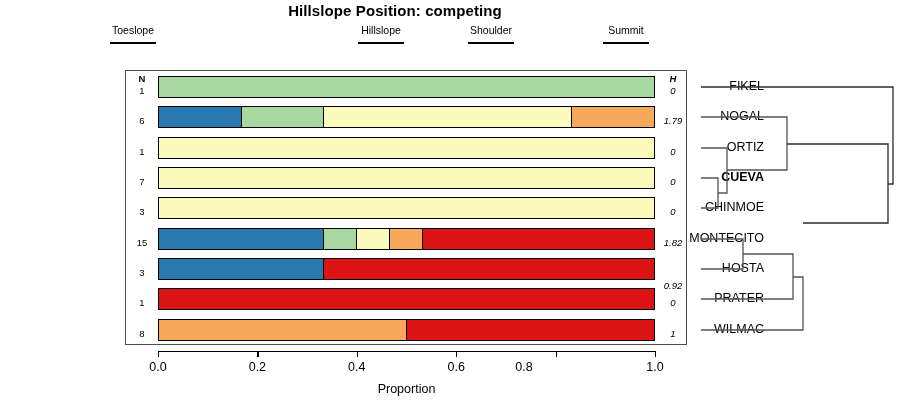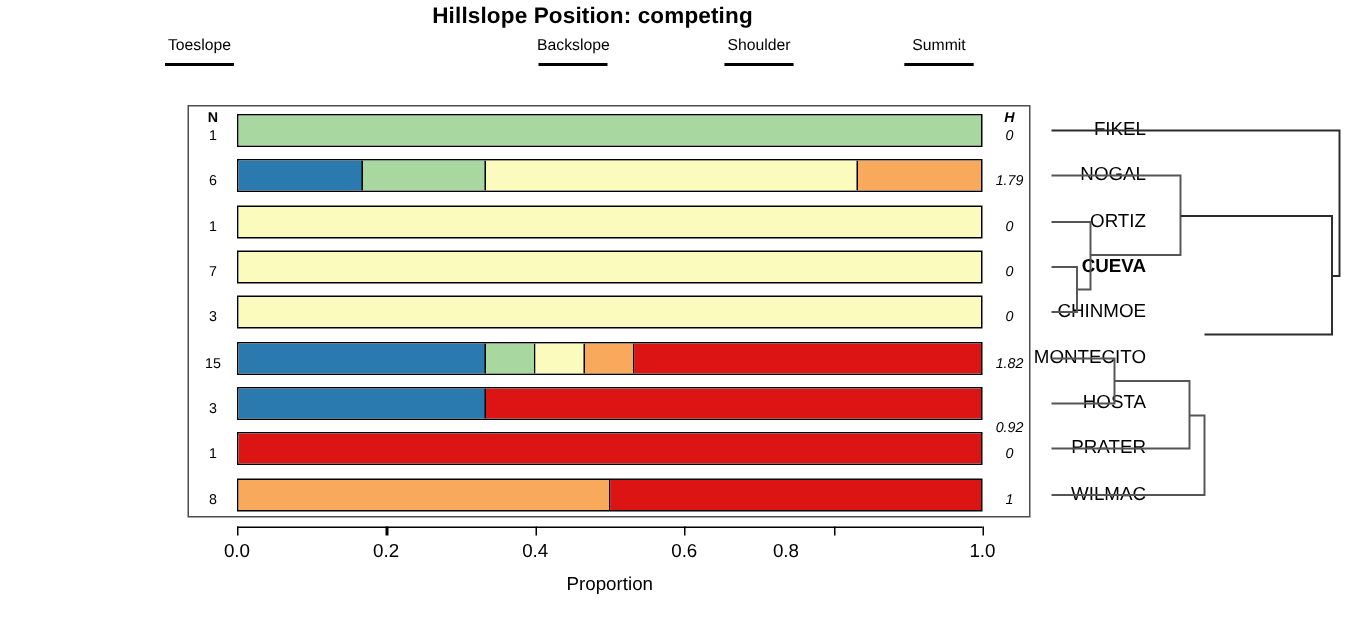--- a/index.html
+++ b/index.html
@@ -60,24 +60,24 @@
 <div id="root">
 
   <div class="title">Hillslope Position: competing</div>
 
   <div class="legend">
     <div class="lg-item" style="left:0px;">
       <span class="lg-label">Toeslope</span>
       <span class="lg-swatch" style="background:#2a7ab0"></span>
     </div>
     <div class="lg-item" style="left:248px;">
-      <span class="lg-label">Backslope</span>
+      <span class="lg-label">Hillslope</span>
       <span class="lg-swatch" style="background:#fbfbbd"></span>
     </div>
-    <div class="lg-item" style="left:373px;">
+    <div class="lg-item" style="left:358px;">
       <span class="lg-label">Shoulder</span>
       <span class="lg-swatch" style="background:#f8a95c"></span>
     </div>
     <div class="lg-item" style="left:493px;">
       <span class="lg-label">Summit</span>
       <span class="lg-swatch" style="background:#dc1414"></span>
     </div>
   </div>
 
   <div class="frame"></div>

